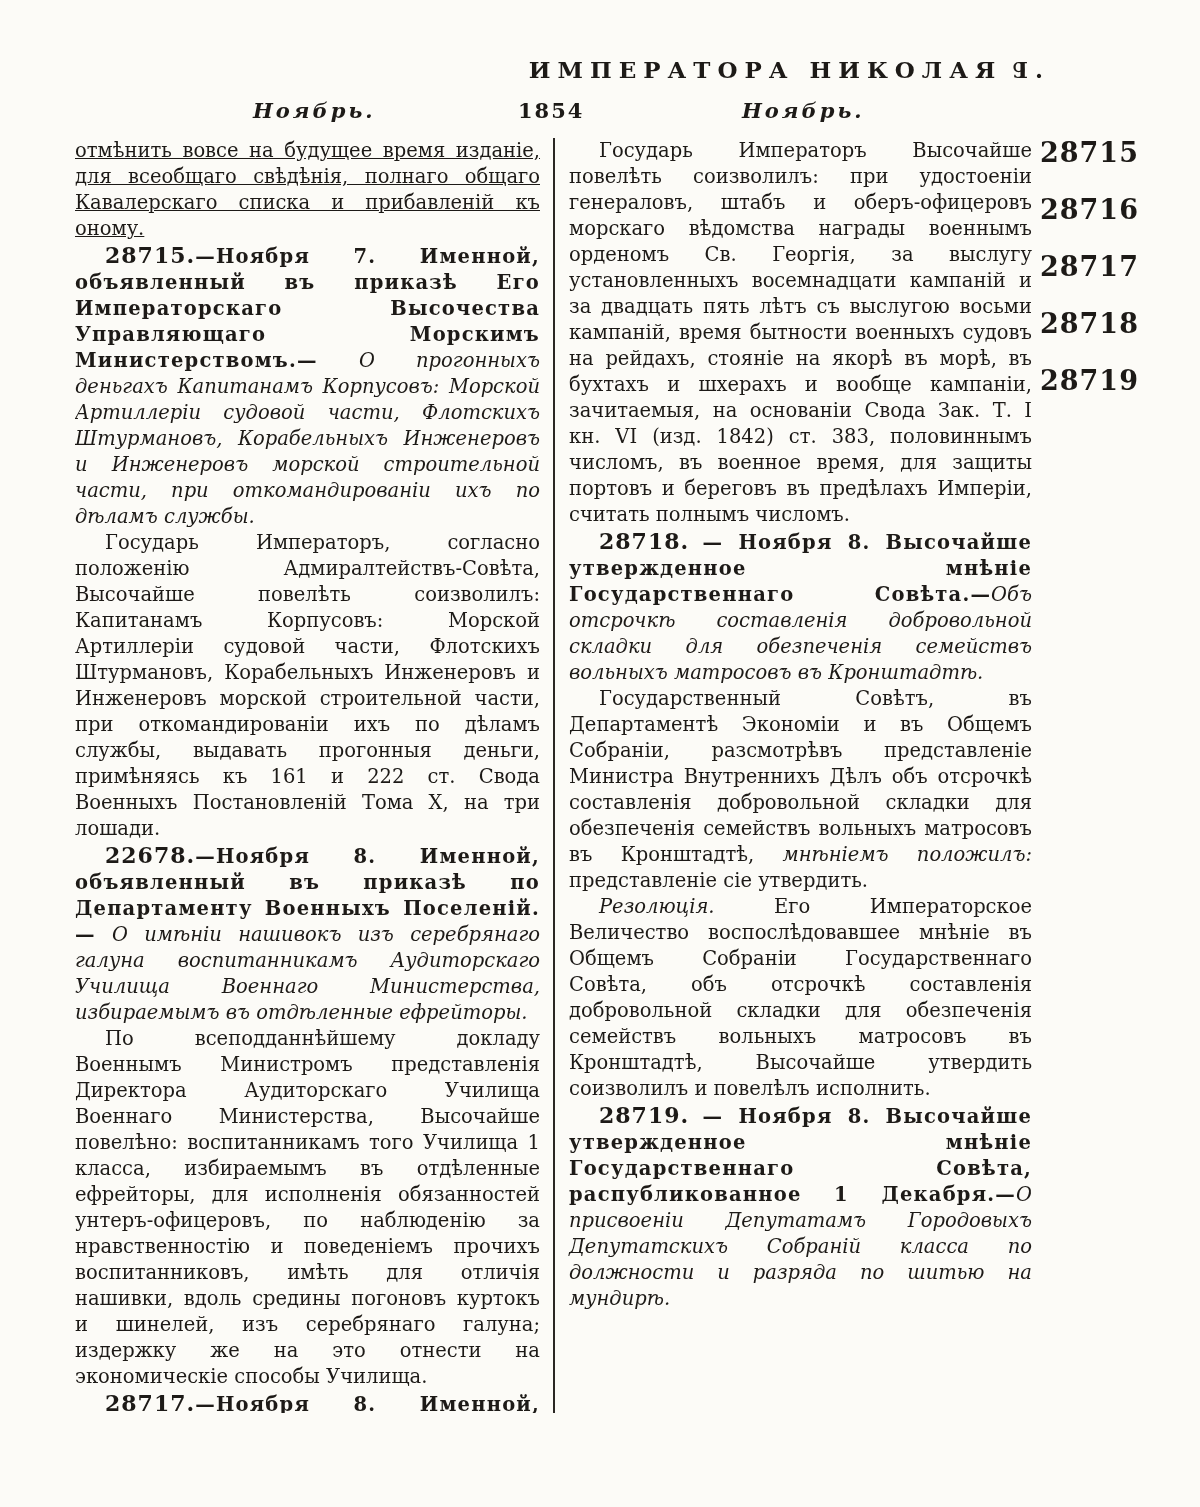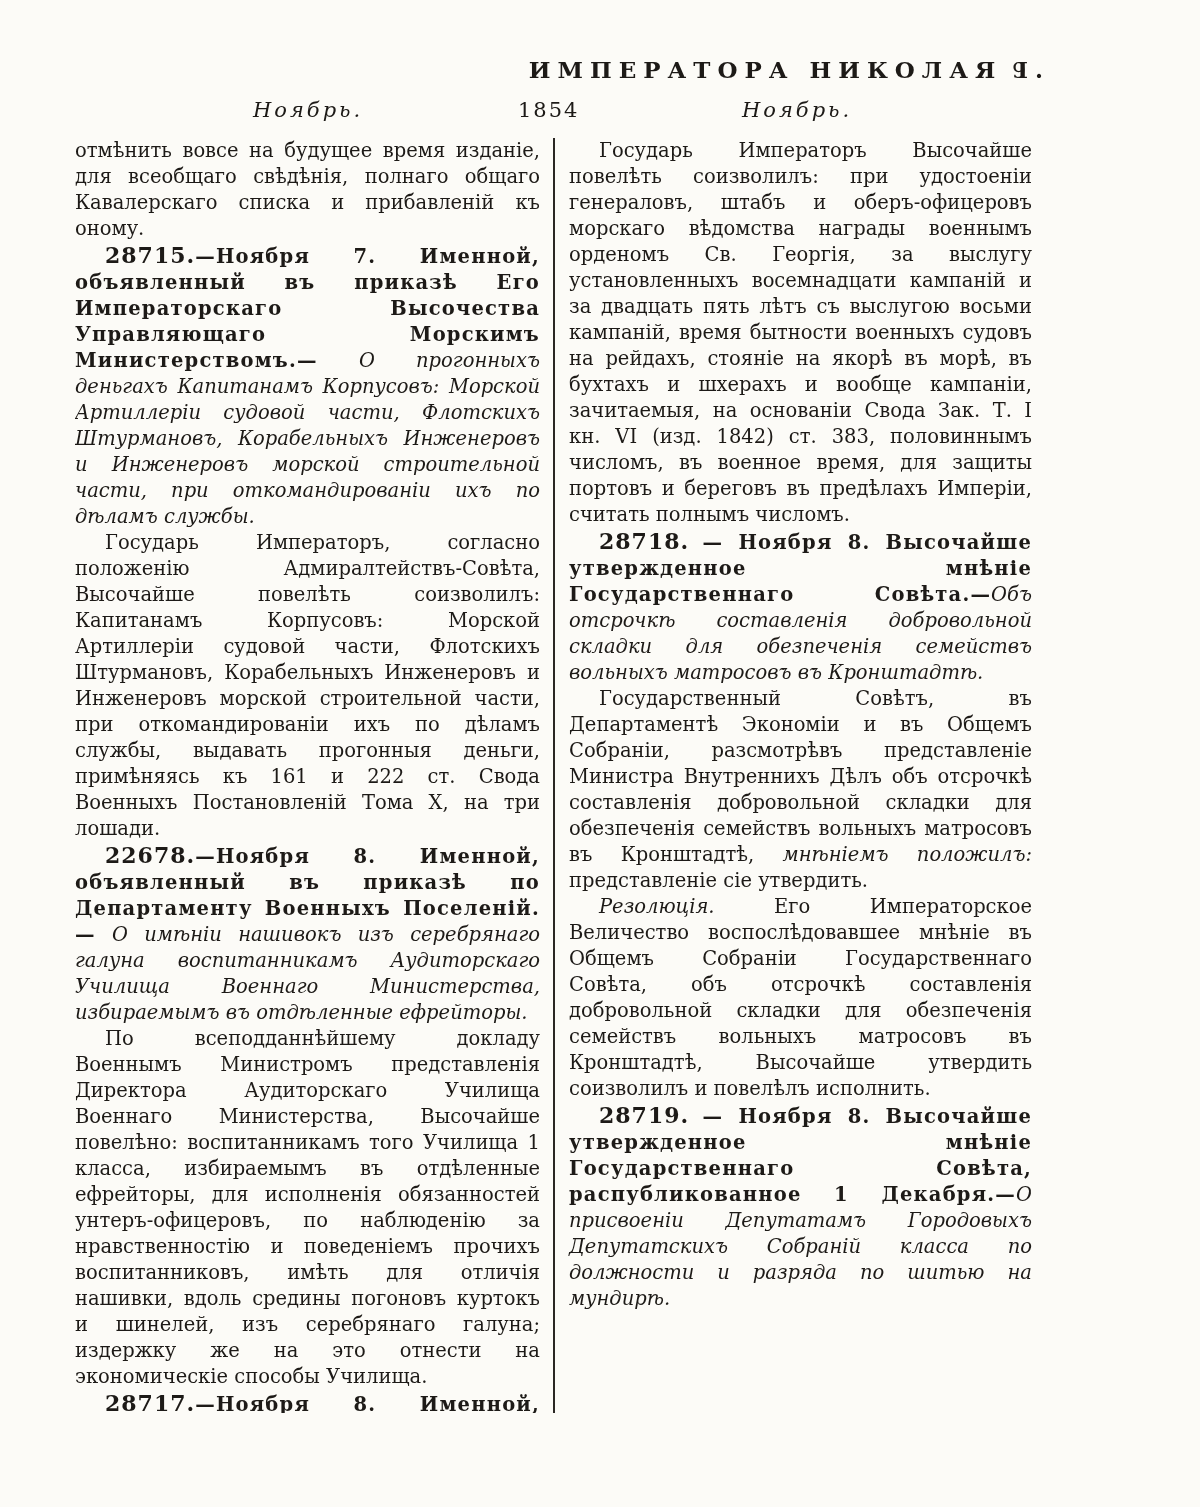--- a/index.html
+++ b/index.html
@@ -18,38 +18,38 @@
   
   .title {
     position:absolute; top:56px; left:90px; width:960px;
     text-align:right;
     font-size:23px; font-weight:bold; letter-spacing:7px;
   }
   .pagenum {
     position:absolute; top:58px; left:1012px;
     font-size:22px;
   }
-  .subheader { position:absolute; top:98px; left:0; width:1200px; height:30px; }
+  .subheader { position:absolute; top:98px; left:0; width:1200px; height:30px;font-weight:bold; }
   .subheader span { position:absolute; font-style:italic; font-size:21px; letter-spacing:3px; }
   .m-left  { left:253px; }
   .year    { left:518px; font-style:normal !important; letter-spacing:2px !important; }
   .m-right { left:742px; }
 
   
   .columns {
     position:absolute; top:138px; left:75px;
     width:957px; height:1275px;
     display:flex;
     overflow:hidden;
   }
   .col { font-size:19.5px; line-height:26px; text-align:justify; }
   .col-left  { width:478px; padding-right:13px; box-sizing:border-box; }
   .col-right { width:479px; border-left:2px solid #2a2723; padding-left:14px; box-sizing:border-box; }
   .para { margin:0; text-indent:30px; }
-  .noindent { text-indent:0; }
+  .noindent { text-indent:0;text-decoration:underline; }
   .num  { font-weight:bold; font-size:22px; letter-spacing:1px; }
   .head { font-weight:bold; letter-spacing:1.2px; }
   .it   { font-style:italic; }
 
   
   .margin-numbers {
     position:absolute; top:139px; left:1040px;
     display:flex; flex-direction:column; gap:30px;
   }
   .margin-numbers span {
@@ -122,15 +122,22 @@
 
       <p class="para">
         <span class="num">28719.</span>
         <span class="head">— Ноября 8. Высочайше утвержденное мнѣніе Государственнаго Совѣта, распубликованное 1 Декабря.—</span><span class="it">О присвоеніи Депутатамъ Городовыхъ Депутатскихъ Собраній класса по должности и разряда по шитью на мундирѣ.</span>
       </p>
 
     </div>
 
   </div>
 
+  <div class="margin-numbers">
+    <span>28715</span>
+    <span>28716</span>
+    <span>28717</span>
+    <span>28718</span>
+    <span>28719</span>
+  </div>
 
 
 </div>
 
 </body></html>

